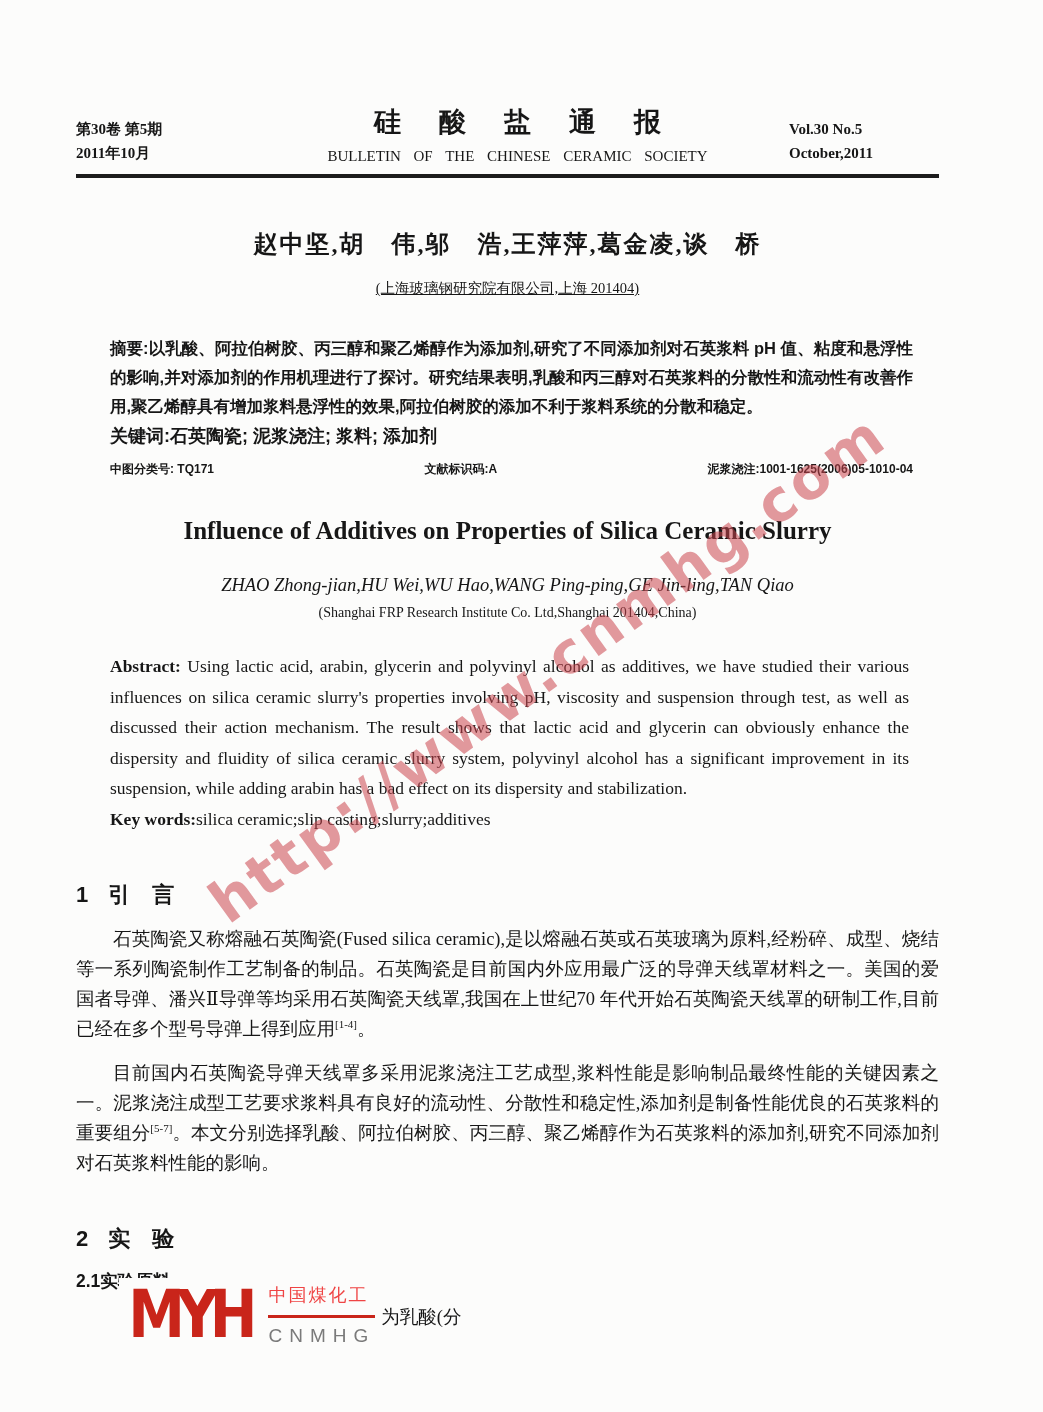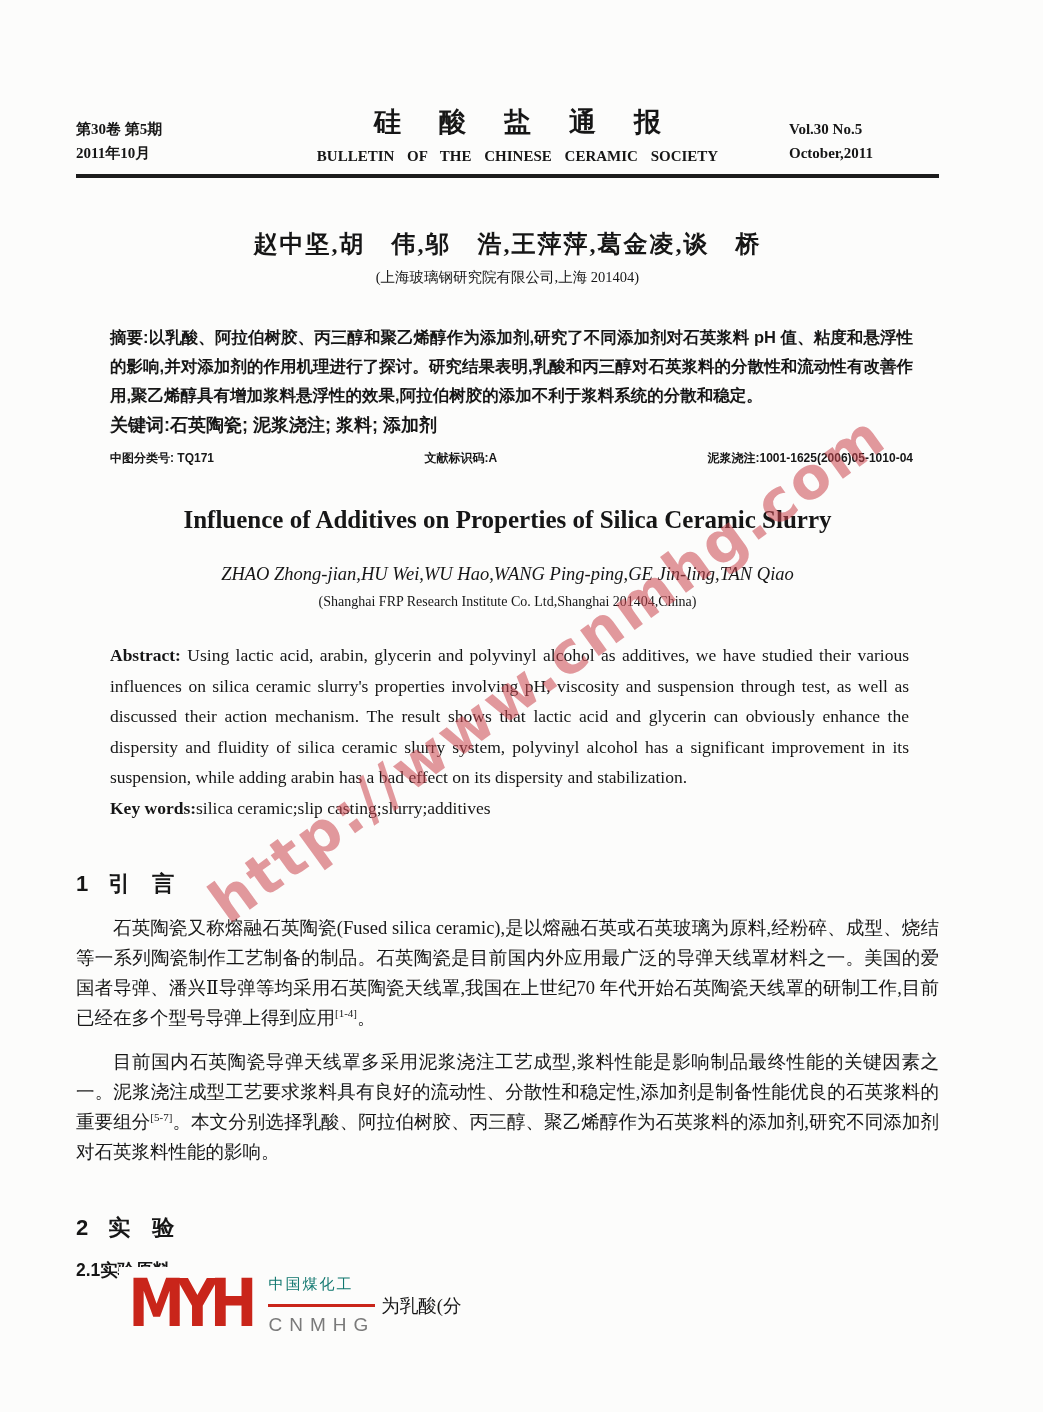--- a/index.html
+++ b/index.html
@@ -12,27 +12,27 @@
     font-family:"Liberation Serif","DejaVu Serif",serif;
     color:#161616;
     overflow:hidden;
     padding:104px 104px 0 76px;
   }
   
   .jheader { display:flex; justify-content:space-between; align-items:flex-end; }
   .jh-left { font-size:15px; font-weight:bold; line-height:24px; white-space:nowrap; width:170px;}
   .jh-center { text-align:center; flex:1; }
   .jh-cn { font-size:27px; font-weight:bold; letter-spacing:38px; text-indent:38px; white-space:nowrap; }
-  .jh-en { font-size:15px; font-weight:bold; word-spacing:9px; margin-top:8px; white-space:nowrap; }
+  .jh-en { font-size:15px; font-weight:normal; word-spacing:9px; margin-top:8px; white-space:nowrap; }
   .jh-right { font-size:15px; font-weight:bold; line-height:24px; white-space:nowrap; width:150px; text-align:left; }
   .jrule { margin-top:9px; height:4px; border-top:2px solid #1c1c1c; border-bottom:2px solid #1c1c1c; }
   
   .a-title { text-align:center; margin-top:46px; font-size:34px; font-weight:bold; letter-spacing:5px; }
   .a-authors { text-align:center; margin-top:50px; font-size:24px; font-weight:bold; letter-spacing:2px; }
-  .a-affil { text-align:center; margin-top:8px; font-size:14.5px; }
+  .a-affil { text-align:center; margin-top:19px; font-size:14.5px;text-decoration:underline; }
   
   .abs-zone { margin:36px 26px 0 34px; font-family:"Liberation Sans","DejaVu Sans",sans-serif; }
   .abs-cn { font-size:16.5px; line-height:29px; text-align:justify; font-weight:bold; }
   .abs-cn .lbl, .kw-cn .lbl { font-weight:bold; }
   .kw-cn { font-size:18px; line-height:29px; font-weight:bold; margin-top:1px; }
   .meta-row { display:flex; justify-content:space-between; margin-top:4px; font-size:12px; font-weight:bold; line-height:28px; }
   
   .en-title { text-align:center; margin-top:34px; font-size:25px; font-weight:bold; }
   .en-authors { text-align:center; margin-top:30px; font-size:18.5px; font-style:italic; }
   .en-affil { text-align:center; margin-top:9px; font-size:14px; }
@@ -46,21 +46,21 @@
   .body-p { margin-top:14px; font-size:18.5px; line-height:30px; text-align:justify; text-indent:2em; }
   sup.cite { font-size:11px; vertical-align:super; line-height:0; }
   .sub-h { margin-top:15px; font-size:17.5px; font-weight:bold; font-family:"Liberation Sans","DejaVu Sans",sans-serif; }
   .sub-h .num { }
   .lastline { margin-top:9px; font-size:18.5px; line-height:30px; display:flex; align-items:center; white-space:nowrap; }
   .lastline .indent { display:inline-block; width:2em; }
   
   .cnmhg { display:inline-flex; align-items:center; margin:-30px 2px -26px 6px; background:#fcfcfb; padding:2px 4px; position:relative; z-index:3; }
   .cnmhg-mark { font-family:"DejaVu Sans","Liberation Sans",sans-serif; font-weight:bold; font-size:62px; line-height:62px; color:#c9251a; letter-spacing:-9px; transform:scale(0.92,1.05); white-space:nowrap; }
   .cnmhg-txt { margin-left:14px; font-family:"Liberation Sans","DejaVu Sans",sans-serif; }
-  .cnmhg-cn { font-size:15px; color:#0f766e; letter-spacing:2px; padding-bottom:5px; border-bottom:3px solid #c9251a; white-space:nowrap; }
+  .cnmhg-cn { font-size:18px; color:#ef4444; letter-spacing:2px; padding-bottom:5px; border-bottom:3px solid #c9251a; white-space:nowrap; }
   .cnmhg-en { font-size:19px; color:#7a7a7a; letter-spacing:7px; margin-top:3px; white-space:nowrap; }
   
   .watermark {
     position:absolute; left:140px; top:640px; width:800px;
     text-align:center;
     transform:rotate(-36deg);
     font-family:"DejaVu Sans","Liberation Sans",sans-serif;
     font-size:58px; font-weight:bold; letter-spacing:3px;
     color:rgba(203,70,78,0.55);
     pointer-events:none; z-index:2; white-space:nowrap;

